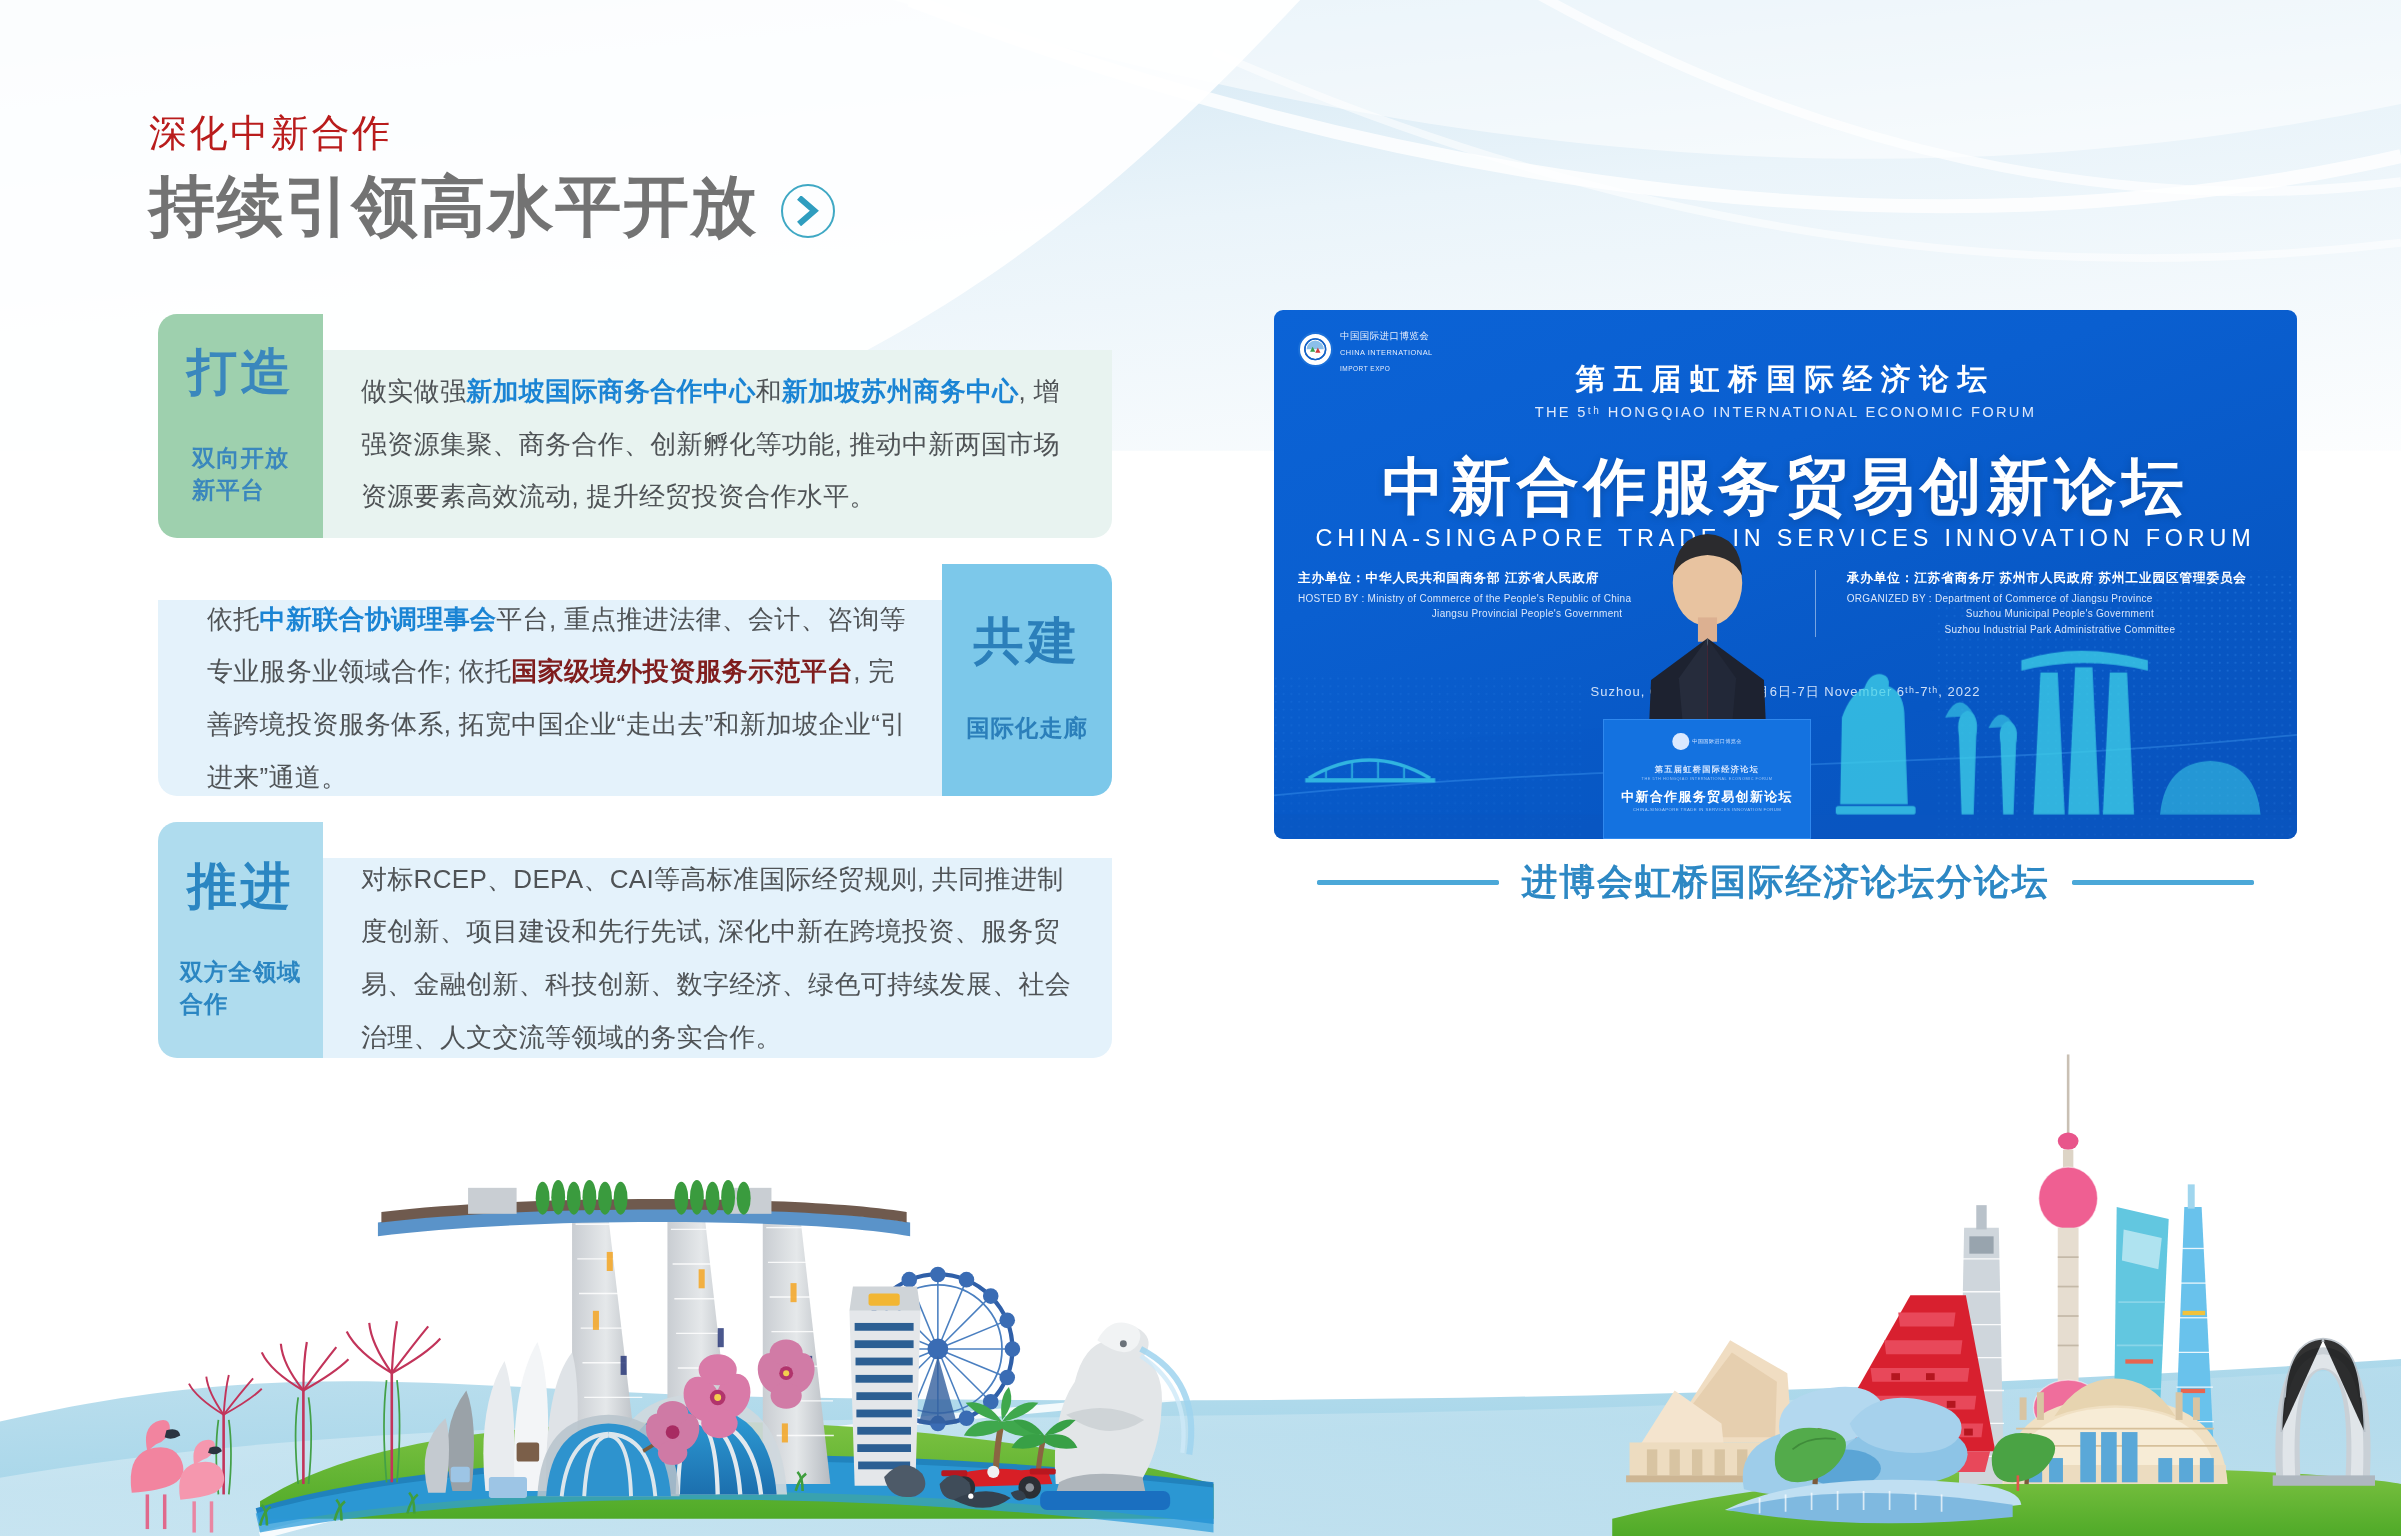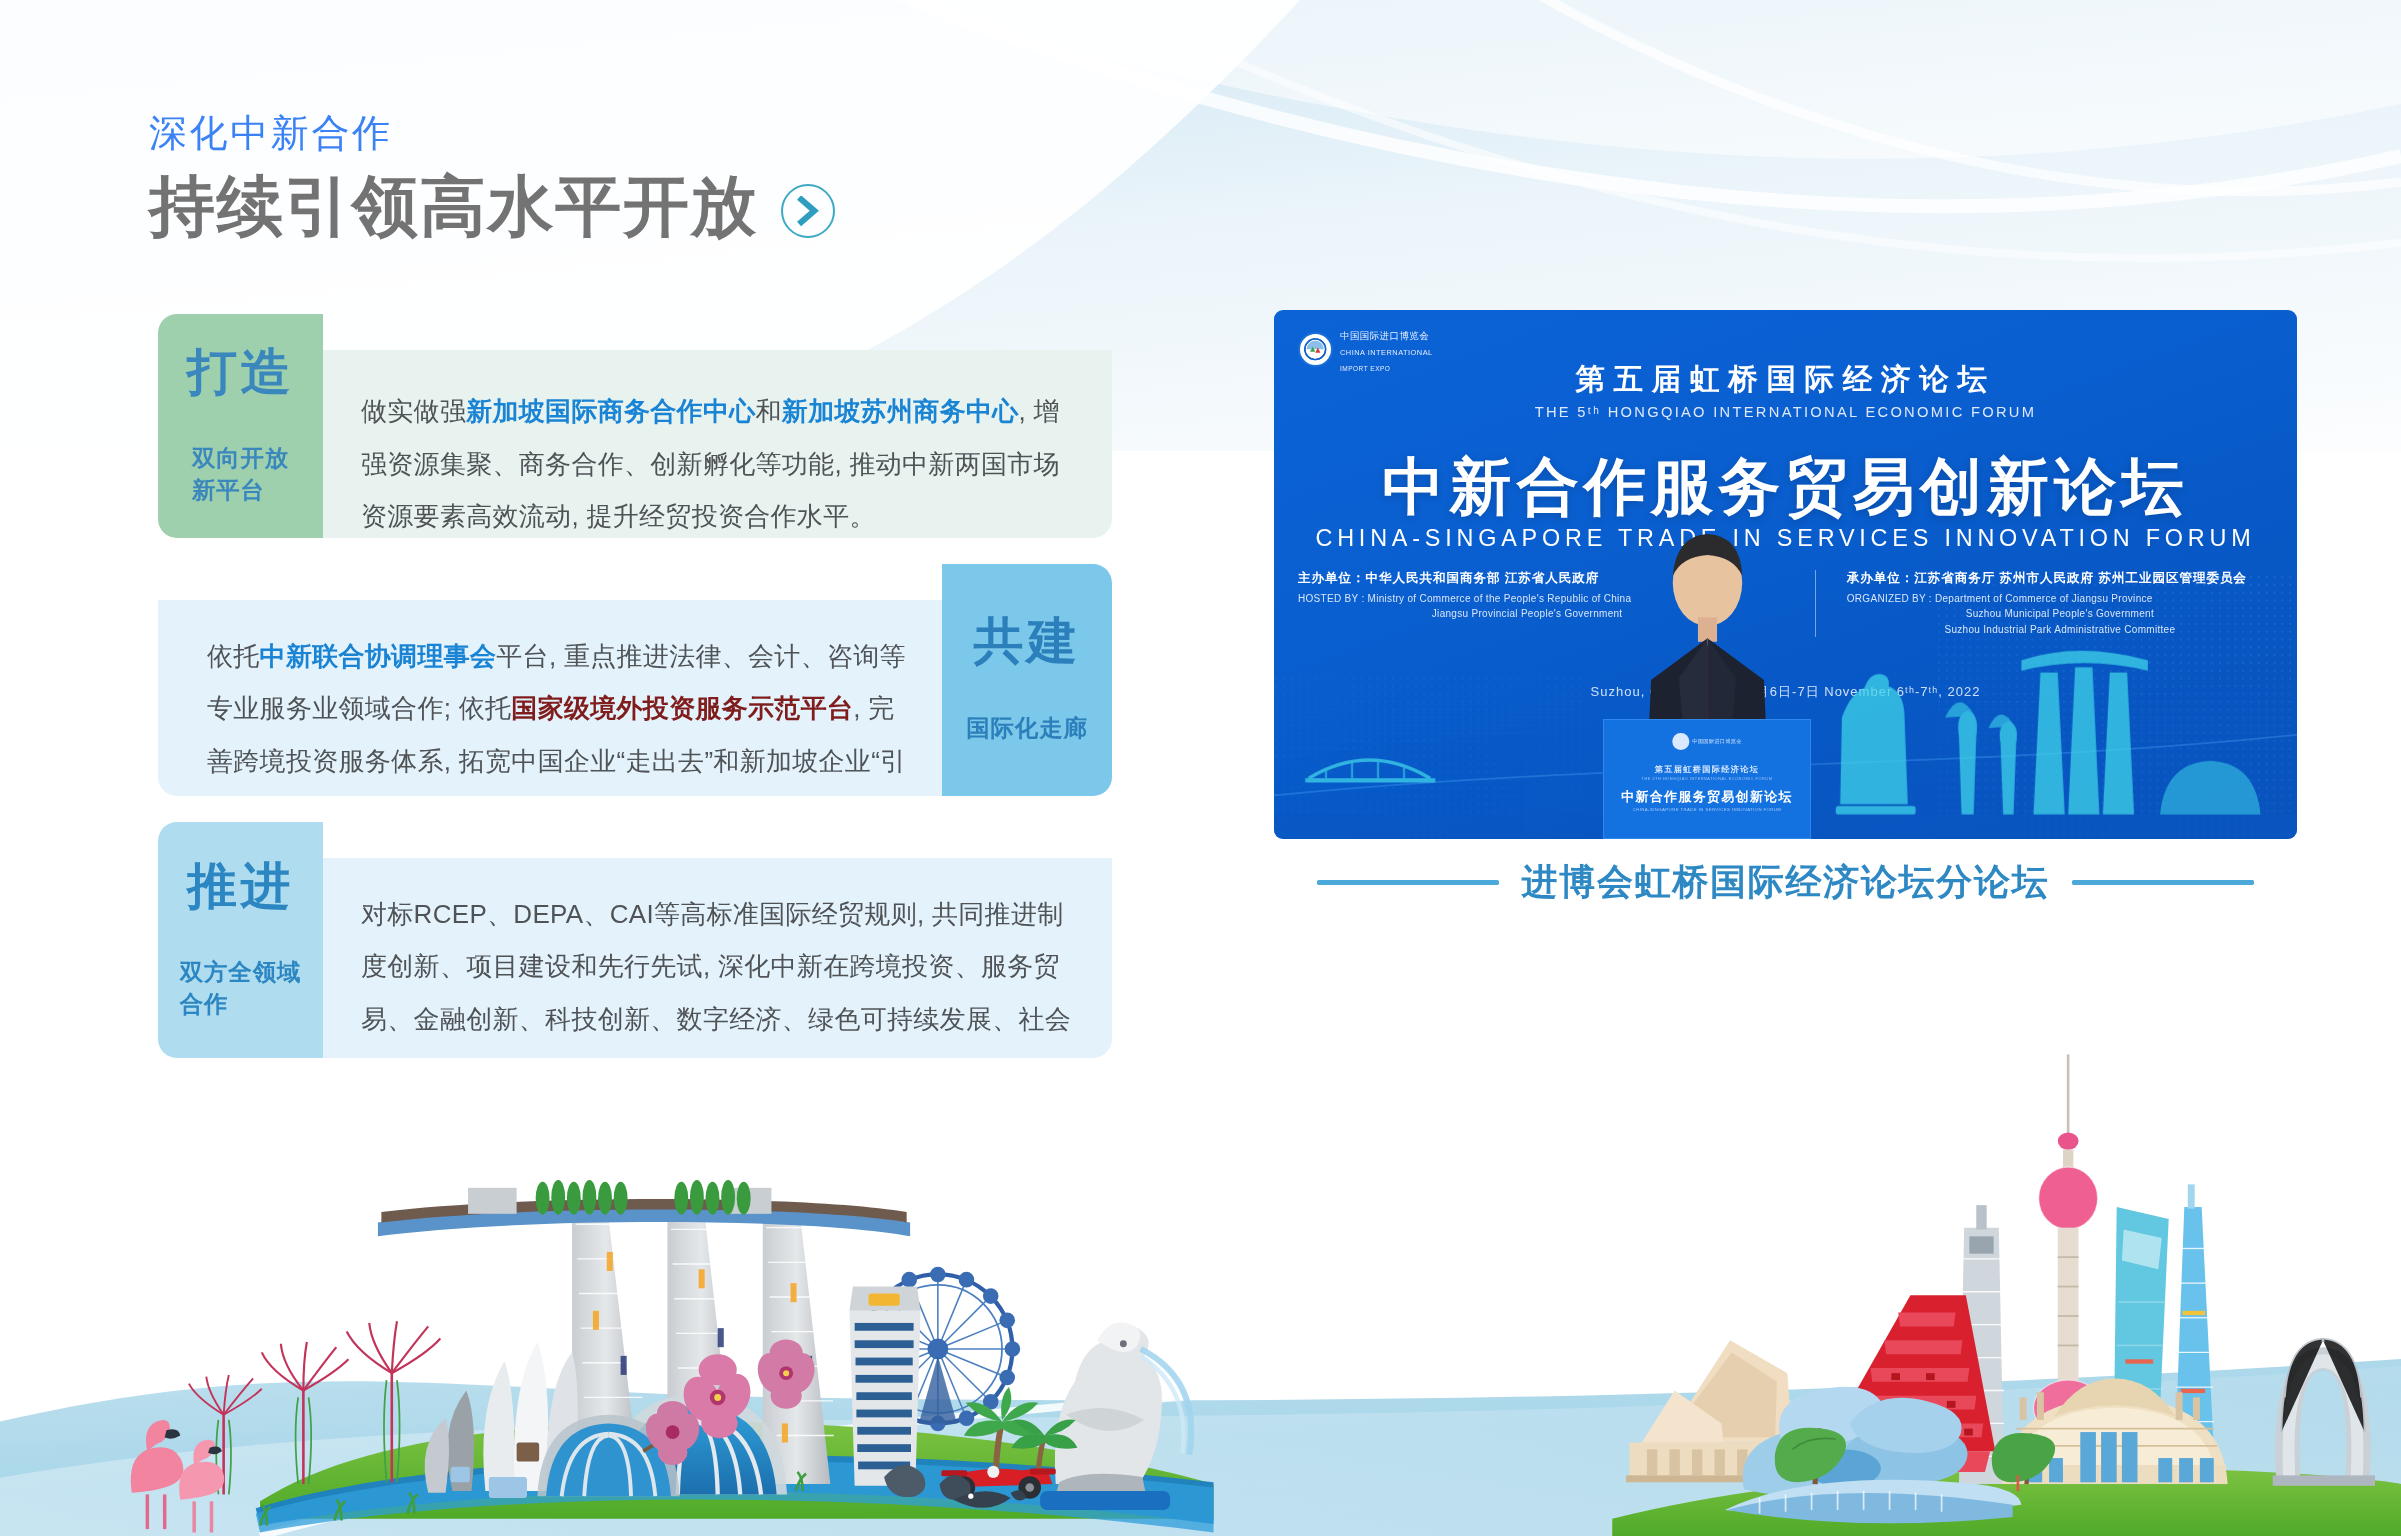--- a/index.html
+++ b/index.html
@@ -9,21 +9,21 @@
     background:#ffffff;
     position:relative;
   }
 
   
   #bg { position:absolute; inset:0; z-index:0; }
 
   
   .header { position:absolute; left:149px; top:111px; z-index:5; }
   .kicker {
-    font-size:38px; color:#3b82f6; letter-spacing:2.6px;
+    font-size:38px; color:#b91c1c; letter-spacing:2.6px;
     font-weight:400; line-height:1.2;
   }
   .title-row { display:flex; align-items:center; gap:22.5px; margin-top:15.6px; }
   .main-title {
     font-size:66px; font-weight:bold; color:#737373;
     letter-spacing:1.7px; line-height:1.05; white-space:nowrap;
   }
   .arrow-circle {
     width:54px; height:54px; border-radius:50%;
     border:2.2px solid #3fa8c4; display:flex;
@@ -44,21 +44,21 @@
   .tab-big {
     font-size:50px; font-weight:bold; letter-spacing:3.5px;
     line-height:1.05; white-space:nowrap;
   }
   .tab-sub {
     font-size:23.4px; font-weight:bold; line-height:1.35;
     margin-top:2px; text-align:left; letter-spacing:0.9px;
   }
   .card-body {
     flex:1 1 auto; padding:35px 35px 35px 38px;
-    display:flex; margin-top:36px;
+    display:flex; align-items:center;margin-top:36px;
   }
   .card-text {
     font-size:26px; line-height:2.02; color:#4f5356;
     letter-spacing:0.3px;
   }
   .card-text b { font-weight:bold; }
 
   .card.c1 .card-tab { background:#9ed0ae; }
   .card.c1 .card-body { background:#e8f3f0; }
   .card.c1 .tab-big, .card.c1 .tab-sub { color:#3a87bd; }

